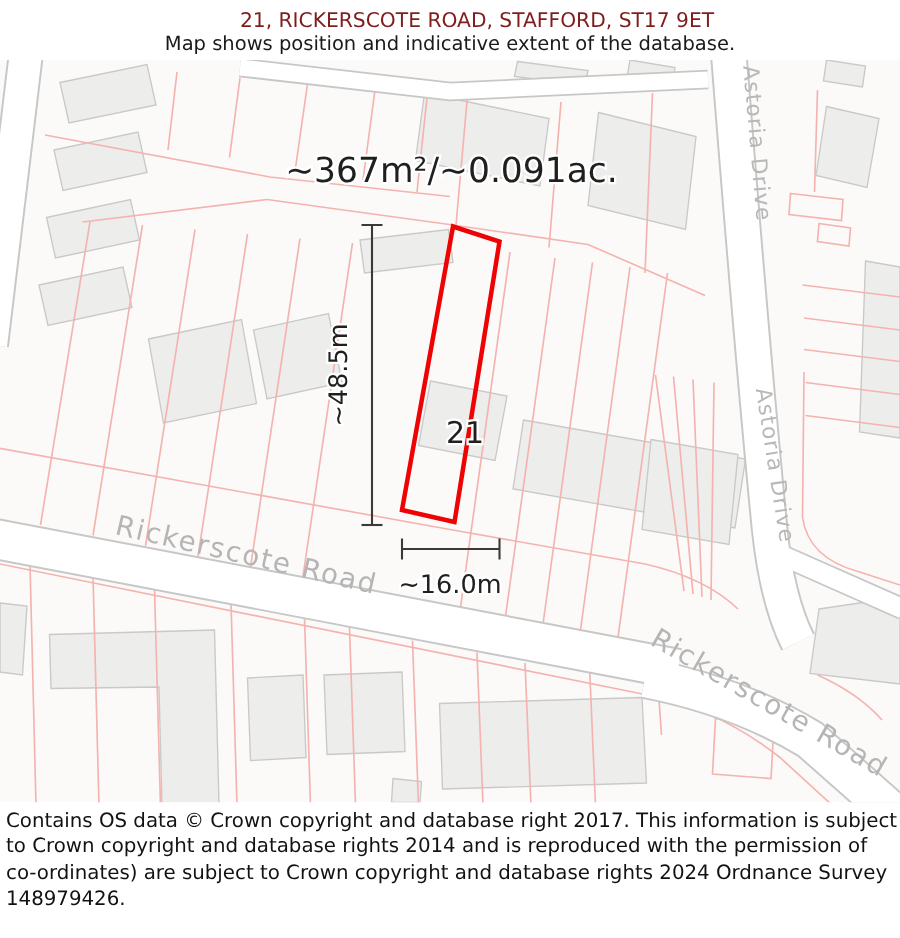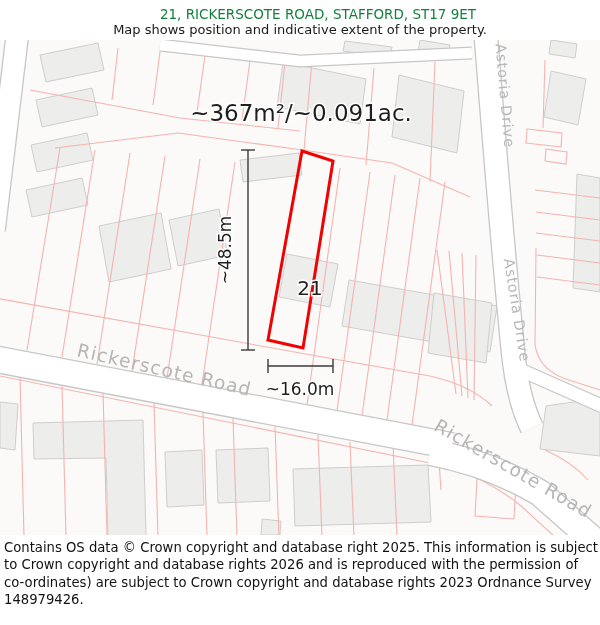--- a/index.html
+++ b/index.html
@@ -6,39 +6,39 @@
   body{
     width:600px;height:625px;position:relative;overflow:hidden;
     background:#ffffff;
     font-family:"DejaVu Sans","Liberation Sans",sans-serif;
   }
   .header{
     position:absolute;top:0;left:0;width:600px;height:40px;
     display:flex;flex-direction:column;align-items:center;justify-content:flex-start;
     padding-top:6px;box-sizing:border-box;background:#ffffff;z-index:3;
   }
-  .header .title{font-size:13.5px;color:#15803d;line-height:16px;margin-left:36px;}
+  .header .title{font-size:13.5px;color:#7f1d1d;line-height:16px;margin-left:36px;}
   .header .subtitle{font-size:13px;color:#1a1a1a;line-height:16px;}
   .map-wrap{position:absolute;top:40px;left:0;width:600px;height:495px;}
   .footer{
     position:absolute;top:535px;left:0;width:600px;height:90px;
     background:#ffffff;box-sizing:border-box;padding:4px 2px 0 4px;z-index:3;
   }
   .footer .line{font-size:13.2px;line-height:17.3px;color:#121212;white-space:nowrap;}
   svg text{font-family:"DejaVu Sans","Liberation Sans",sans-serif;}
   .maplabel{paint-order:stroke;stroke:#ffffff;stroke-width:3px;fill:#1f1f1f;}
   .roadlabel{fill:#b5b5b5;letter-spacing:1.2px;}
   .roadlabel-sm{fill:#b8b8b8;letter-spacing:0.8px;}
 </style>
 </head>
 <body>
 
 <div class="header">
   <div class="title">21, RICKERSCOTE ROAD, STAFFORD, ST17 9ET</div>
-  <div class="subtitle">Map shows position and indicative extent of the property.</div>
+  <div class="subtitle">Map shows position and indicative extent of the database.</div>
 </div>
 
 <div class="map-wrap">
 <svg width="600" height="495" viewBox="0 40 600 495">
   <rect x="0" y="40" width="600" height="495" fill="#fbfaf9"></rect>
 
   <g fill="#ededec" stroke="#c9c9c7" stroke-width="0.9">
     <polygon points="40,55 98,43 104,70 46,82"></polygon>
     <polygon points="36,100 92,88 98,115 42,127"></polygon>
     <polygon points="31,145 87,133 93,160 37,172"></polygon>
@@ -153,17 +153,17 @@
   </g>
 
   <text class="maplabel" x="301" y="121" font-size="23" text-anchor="middle">~367m²/~0.091ac.</text>
   <text class="maplabel" x="310" y="295" font-size="20" text-anchor="middle">21</text>
   <text class="maplabel" font-size="17" text-anchor="middle" transform="translate(231,250) rotate(-90)">~48.5m</text>
   <text class="maplabel" x="300" y="395" font-size="17" text-anchor="middle">~16.0m</text>
 </svg>
 </div>
 
 <div class="footer">
-  <div class="line">Contains OS data © Crown copyright and database right 2025. This information is subject</div>
-  <div class="line">to Crown copyright and database rights 2026 and is reproduced with the permission of</div>
-  <div class="line">co-ordinates) are subject to Crown copyright and database rights 2023 Ordnance Survey</div>
+  <div class="line">Contains OS data © Crown copyright and database right 2017. This information is subject</div>
+  <div class="line">to Crown copyright and database rights 2014 and is reproduced with the permission of</div>
+  <div class="line">co-ordinates) are subject to Crown copyright and database rights 2024 Ordnance Survey</div>
   <div class="line">148979426.</div>
 </div>
 
 </body></html>

